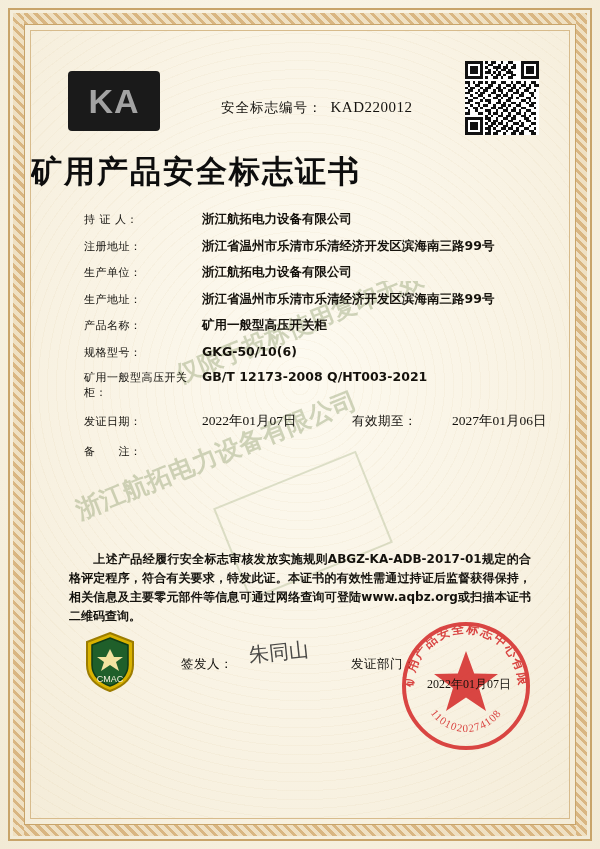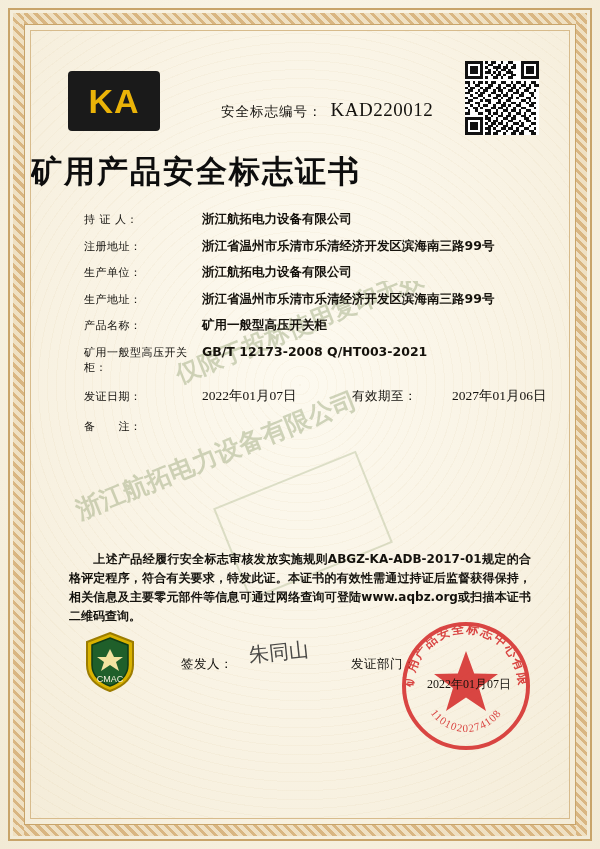--- a/index.html
+++ b/index.html
@@ -79,21 +79,21 @@
     top: 40px;
     width: 92px;
     height: 60px;
     background: #1a1a1a;
     border-radius: 4px;
     display: flex;
     align-items: center;
     justify-content: center;
   }
   .ka-logo span {
-    color: #eab308;
+    color: #a3a3a3;
     font-size: 34px;
     font-weight: bold;
     letter-spacing: 1px;
     font-family: "Liberation Sans", sans-serif;
   }
 
   
   .qr {
     position: absolute;
     right: 30px;
@@ -110,21 +110,21 @@
     left: 190px;
     top: 68px;
     font-size: 13.5px;
     color: #14120e;
     font-family: "DejaVu Sans", sans-serif;
     white-space: nowrap;
   }
   .serial .label { letter-spacing: 1px; }
   .serial .value {
     font-family: "Liberation Serif", serif;
-    font-size: 19px;
+    font-size: 15px;
     margin-left: 8px;
     letter-spacing: 0.5px;
   }
 
   
   .title {
     position: absolute;
     top: 120px;
     left: 0;
     width: 100%;
@@ -549,20 +549,24 @@
       </div>
       <div class="row">
         <div class="key">生产地址：</div>
         <div class="val">浙江省温州市乐清市乐清经济开发区滨海南三路99号</div>
       </div>
       <div class="row">
         <div class="key">产品名称：</div>
         <div class="val">矿用一般型高压开关柜</div>
       </div>
       <div class="row">
+        <div class="key">规格型号：</div>
+        <div class="val">GKG-50/10(6)</div>
+      </div>
+      <div class="row">
         <div class="key">矿用一般型高压开关柜：</div>
         <div class="val">GB/T 12173-2008 Q/HT003-2021</div>
       </div>
       <div class="row dates">
         <div class="key">发证日期：</div>
         <div class="d1">2022年01月07日</div>
         <div class="k2">有效期至：</div>
         <div class="d2">2027年01月06日</div>
       </div>
       <div class="row remark">

